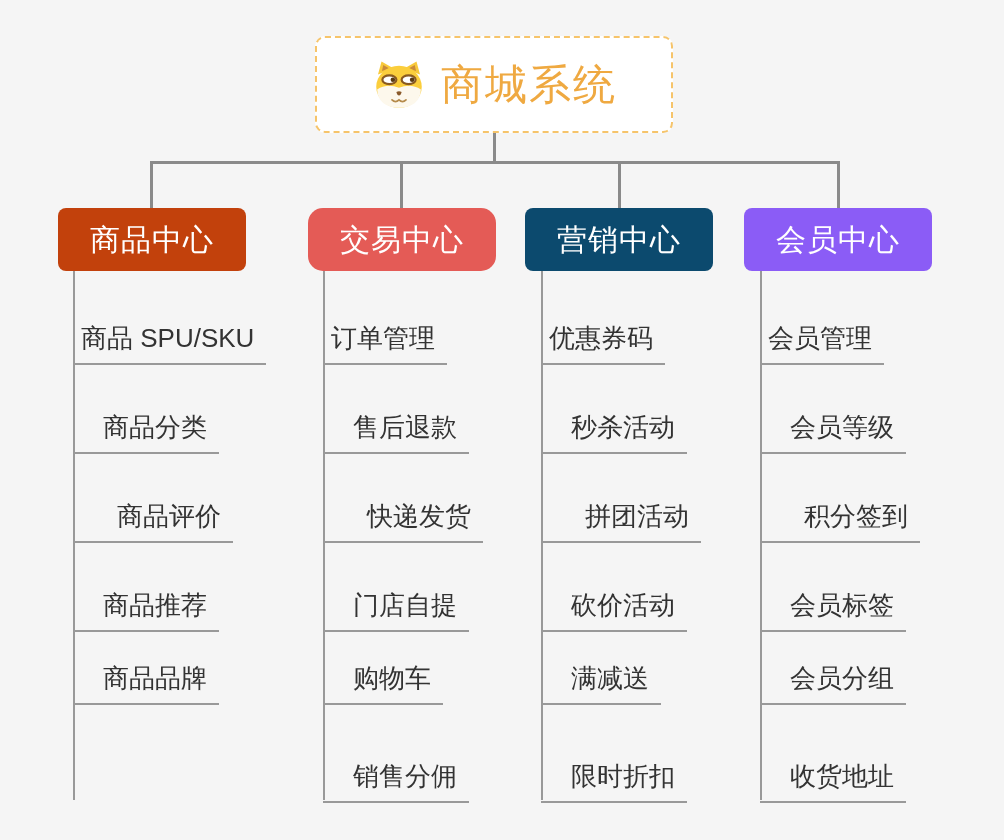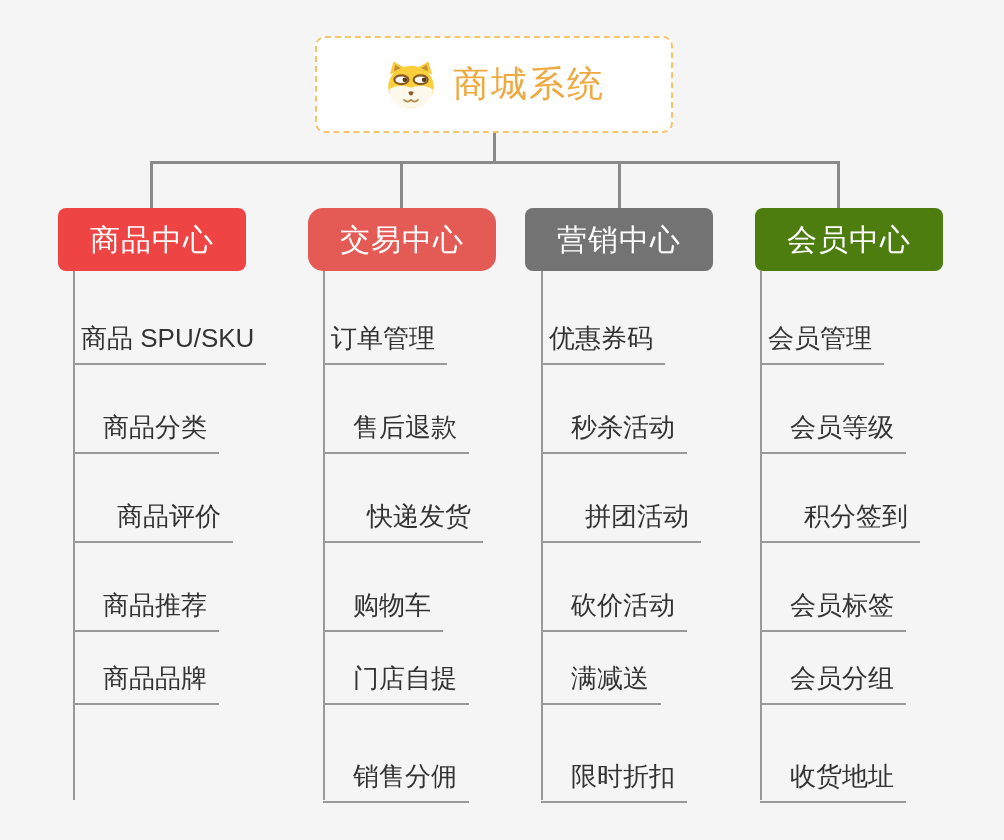--- a/index.html
+++ b/index.html
@@ -27,21 +27,21 @@
   
   .root-node{
     position:absolute;left:315px;top:36px;width:358px;height:97px;
     background:#ffffff;
     border:2px dashed #f6c46a;
     border-radius:10px;
     box-sizing:border-box;
     display:flex;align-items:center;justify-content:center;gap:14px;
   }
   .root-label{
-    font-size:36px;
+    font-size:42px;
     color:#efa941;
     letter-spacing:2px;
     white-space:nowrap;
   }
   .root-icon{width:56px;height:50px;flex:0 0 auto;}
 
   
   .branch-header{
     position:absolute;top:208px;width:188px;height:63px;
     border-radius:8px;
@@ -112,39 +112,39 @@
       <ellipse cx="43" cy="22" rx="8" ry="5" fill="#ffffff" stroke="#8a5a20" stroke-width="2.5"></ellipse>
       <circle cx="47" cy="22" r="2.6" fill="#5a3a12"></circle>
 
       <path d="M29 36 Q32 34 35 36 Q34 40 32 40 Q30 40 29 36 Z" fill="#8a5a2a"></path>
 
       <path d="M24 45 Q28 49 32 45 Q36 49 40 45" fill="none" stroke="#b58a4a" stroke-width="2" stroke-linecap="round"></path>
     </svg>
     <span class="root-label">商城系统</span>
   </div>
 
-  <div class="branch-header bh-1" style="background: #ef4444;">商品中心</div>
+  <div class="branch-header bh-1" style="background: #c2410c;">商品中心</div>
   <div class="branch-header bh-2" style="background: rgb(228, 91, 86); border-radius: 15px;">交易中心</div>
-  <div class="branch-header bh-3" style="background: #737373;">营销中心</div>
-  <div class="branch-header bh-4" style="background: #4d7c0f; margin-left: 11px;">会员中心</div>
+  <div class="branch-header bh-3" style="background: #0c4a6e;">营销中心</div>
+  <div class="branch-header bh-4" style="background: #8b5cf6;">会员中心</div>
 
   <div class="branch-col bc-1">
     <div class="leaf">商品 SPU/SKU</div>
     <div class="leaf">商品分类</div>
     <div class="leaf">商品评价</div>
     <div class="leaf">商品推荐</div>
     <div class="leaf">商品品牌</div>
   </div>
 
   <div class="branch-col bc-2">
     <div class="leaf">订单管理</div>
     <div class="leaf">售后退款</div>
     <div class="leaf">快递发货</div>
+    <div class="leaf">门店自提</div>
     <div class="leaf">购物车</div>
-    <div class="leaf">门店自提</div>
     <div class="leaf">销售分佣</div>
   </div>
 
   <div class="branch-col bc-3">
     <div class="leaf">优惠券码</div>
     <div class="leaf">秒杀活动</div>
     <div class="leaf">拼团活动</div>
     <div class="leaf">砍价活动</div>
     <div class="leaf">满减送</div>
     <div class="leaf">限时折扣</div>

